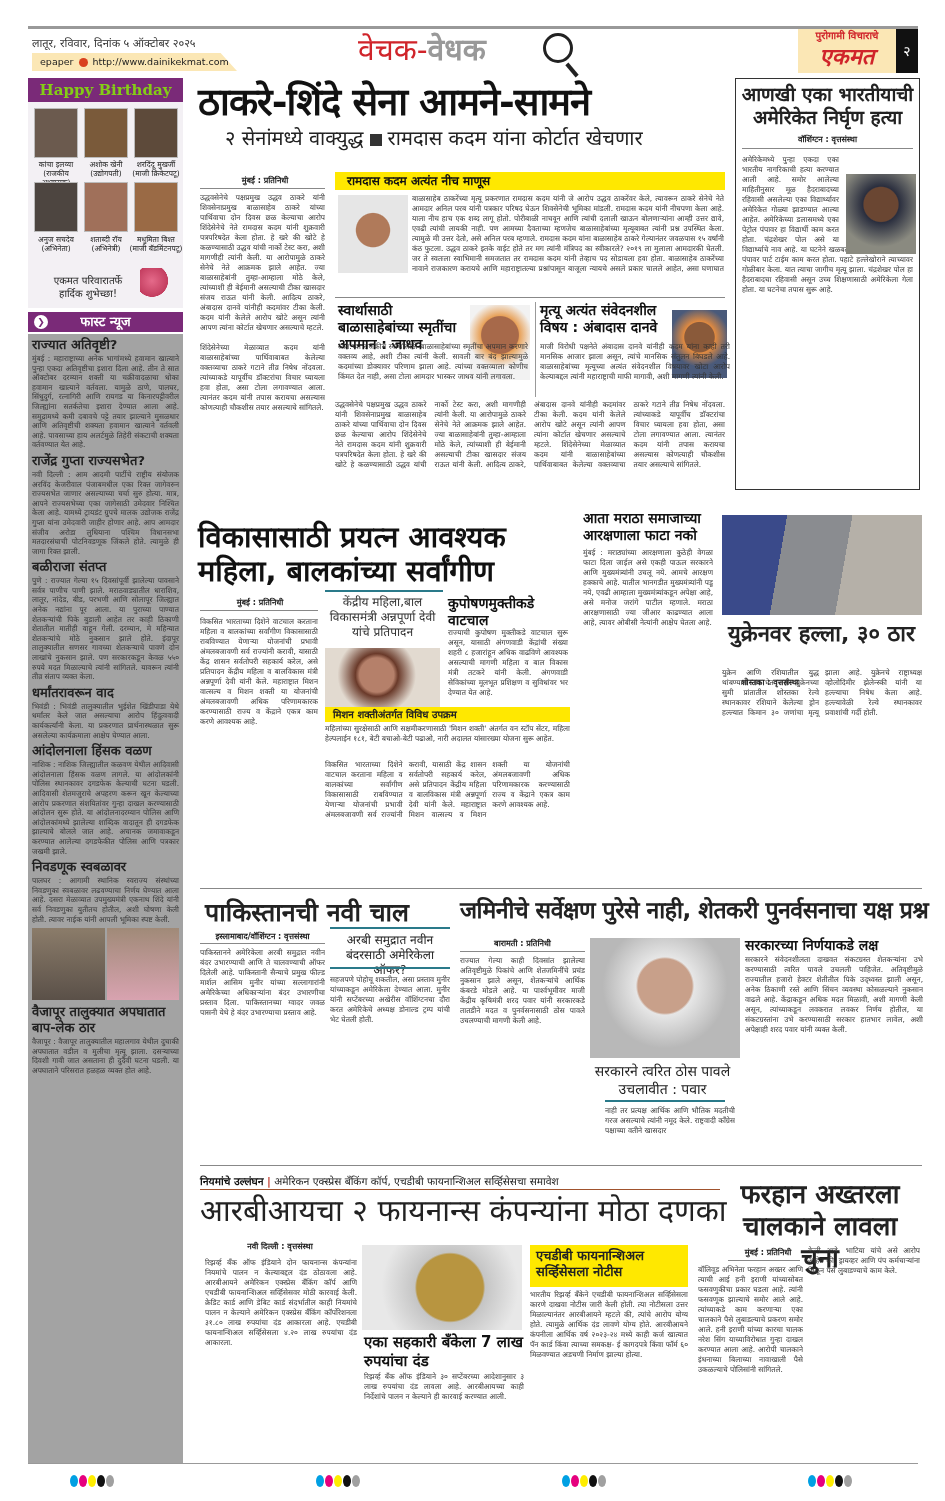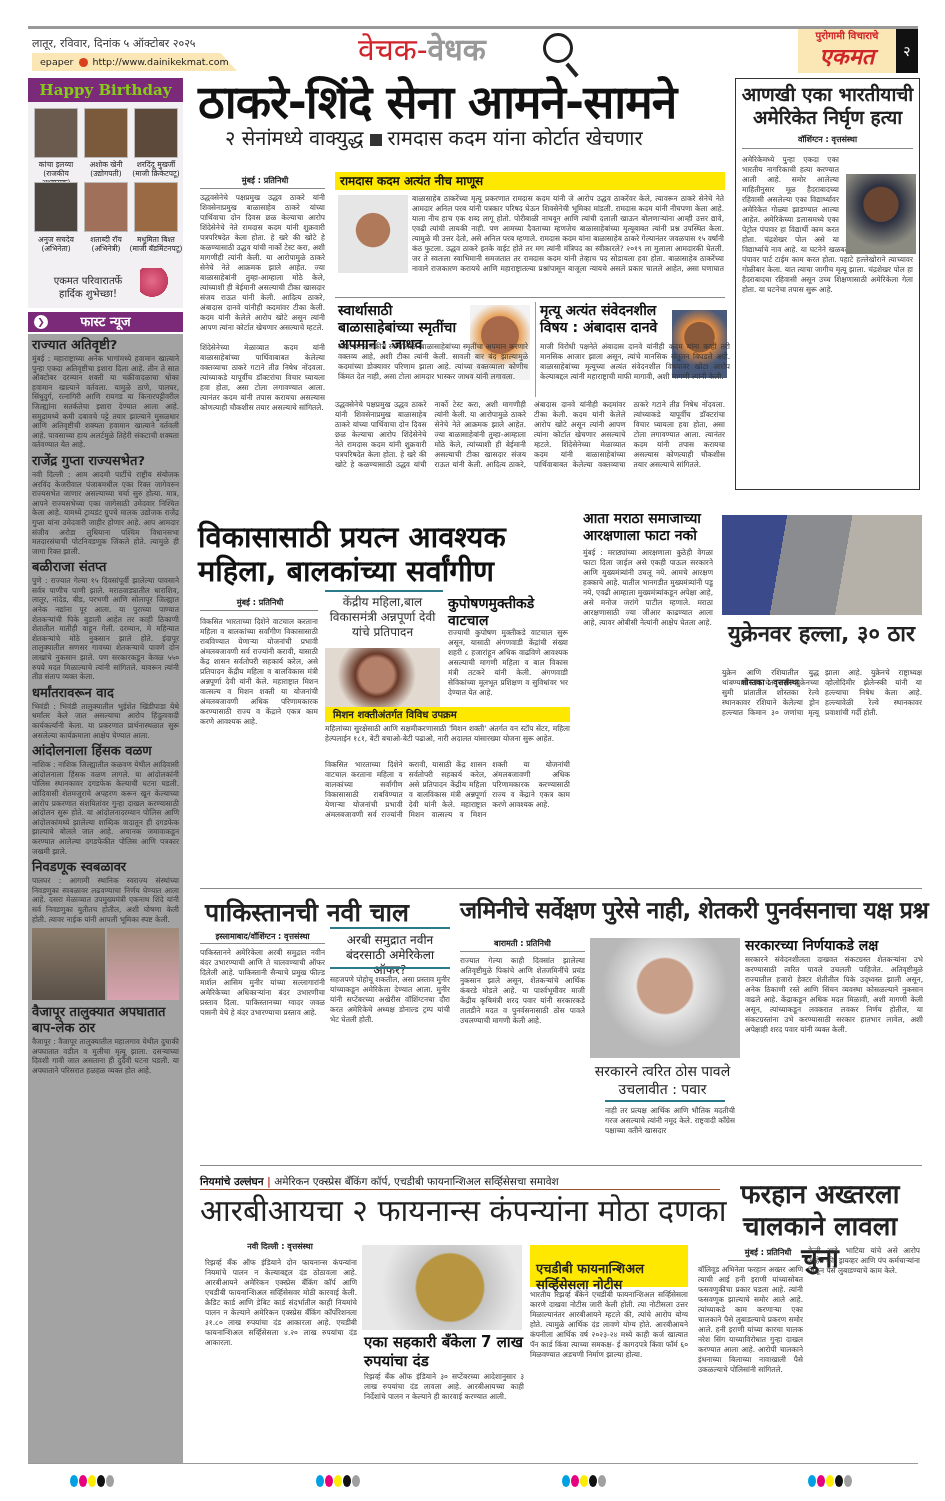--- a/index.html
+++ b/index.html
@@ -22,43 +22,43 @@
 .hb-title{left:0;top:0;width:155px;height:24px;background:#7a2a78;color:#84cc16;font-family:"DejaVu Serif",serif;font-size:15px;text-align:center;line-height:24px;font-weight:bold}
 .ph{background:#888;border:1px solid #bbb}
 .cap{font-size:7.5px;text-align:center;line-height:9px;color:#222}
 .hb-wish{left:10px;top:196px;font-size:10px;line-height:13px;text-align:center;width:100px}
 .flower{left:112px;top:190px;width:30px;height:32px;background:radial-gradient(circle at 40% 40%,#e56a8a,#c33d5f 60%,transparent 62%)}
 .fastbar{left:28px;top:312px;width:155px;height:20px;background:#7a2a78;color:#fff;font-size:13px;font-weight:bold;text-align:center;line-height:20px}
 .fastbar .chev{position:absolute;left:6px;top:3px;width:14px;height:14px;border-radius:50%;background:#fff;color:#7a2a78;font-size:9px;line-height:14px;text-align:center}
 .leftcol{left:28px;top:334px;width:155px;background:#a3a3a3;height:1130px}
 .fn-h{font-size:13px;font-weight:bold;line-height:16px;margin:3px 4px 1px}
 .fn-t{font-size:7.4px;line-height:9.6px;margin:0 4px;color:#333;text-align:justify}
-.hl1{left:198px;top:80px;font-size:46px;font-weight:bold;line-height:44px;letter-spacing:-1px;color:#111}
+.hl1{left:198px;top:80px;font-size:38px;font-weight:bold;line-height:44px;letter-spacing:-1px;color:#111}
 .hl1sub{left:225px;top:124px;font-size:20px;line-height:28px;color:#222}
 .hl1sub .sq{display:inline-block;width:12px;height:12px;background:#333;margin:0 6px;vertical-align:middle}
 .rule{background:#888;height:1px}
 .dateline{font-size:8px;font-weight:bold;text-align:center}
 .body-t{font-size:7.4px;line-height:10px;color:#333;text-align:justify}
-.yellowbar{left:335px;top:172px;width:390px;height:18px;background:#ffe800;font-size:12px;font-weight:bold;padding-left:5px;line-height:18px;color:#111}
+.yellowbar{left:335px;top:172px;width:390px;height:18px;background:#ffe800;font-size:12px;font-weight:bold;padding-left:12px;line-height:18px;color:#111}
 .sub-h{font-size:14px;font-weight:bold;line-height:17px;color:#111}
 .right1{left:735px;top:78px;width:185px;height:412px;border:1px solid #333;padding:0}
 .r1-h{font-size:19px;font-weight:bold;line-height:23px;text-align:center;margin-top:4px}
 .hl2{left:198px;top:520px;font-size:29px;font-weight:bold;line-height:34px;color:#111}
 .grey-photo{background:linear-gradient(135deg,#8a8f96,#5a6068 50%,#a9a9a9)}
 .center-quote{left:325px;top:595px;width:115px;text-align:center;font-size:12px;line-height:15px;color:#333}
 .mission{left:325px;top:707px;width:245px;height:15px;background:#ffe800;font-size:10px;font-weight:bold;line-height:15px;padding-left:8px}
 .hl3{left:205px;top:898px;font-size:25px;font-weight:bold;line-height:30px}
 .hl4{left:460px;top:895px;font-size:23px;font-weight:bold;line-height:30px;letter-spacing:-0.5px}
 .pullq{text-align:center;font-size:14px;line-height:18px;color:#222}
 .tagline{left:200px;top:1173px;width:520px;border-bottom:1px solid #a0522d;font-size:10.5px;line-height:16px}
 .tagline b{color:#111}
 .tagline .bar{color:#c0392b;font-weight:bold}
 .hl5{left:200px;top:1192px;font-size:30px;line-height:38px;color:#222}
 .hl6{left:720px;top:1178px;width:200px;text-align:center;font-size:26px;font-weight:bold;line-height:32px}
-.ybox{left:530px;top:1245px;width:158px;height:42px;background:#ffe800;font-size:13px;font-weight:bold;line-height:16px;padding:16px 6px}
+.ybox{left:530px;top:1245px;width:158px;height:42px;background:#ffe800;font-size:13px;font-weight:bold;line-height:16px;padding:3px 6px}
 .botline{left:28px;top:1463px;width:890px;height:1px;background:#999}
 .regdots{top:1472px;height:12px}
 .regdots span{display:inline-block;width:8px;height:12px;border-radius:50%;margin-right:1px}
 .vline{background:#999;width:1px}
 </style>
 </head>
 <body>
 
 <div class="abs topline"></div>
 <div class="abs masthead">

